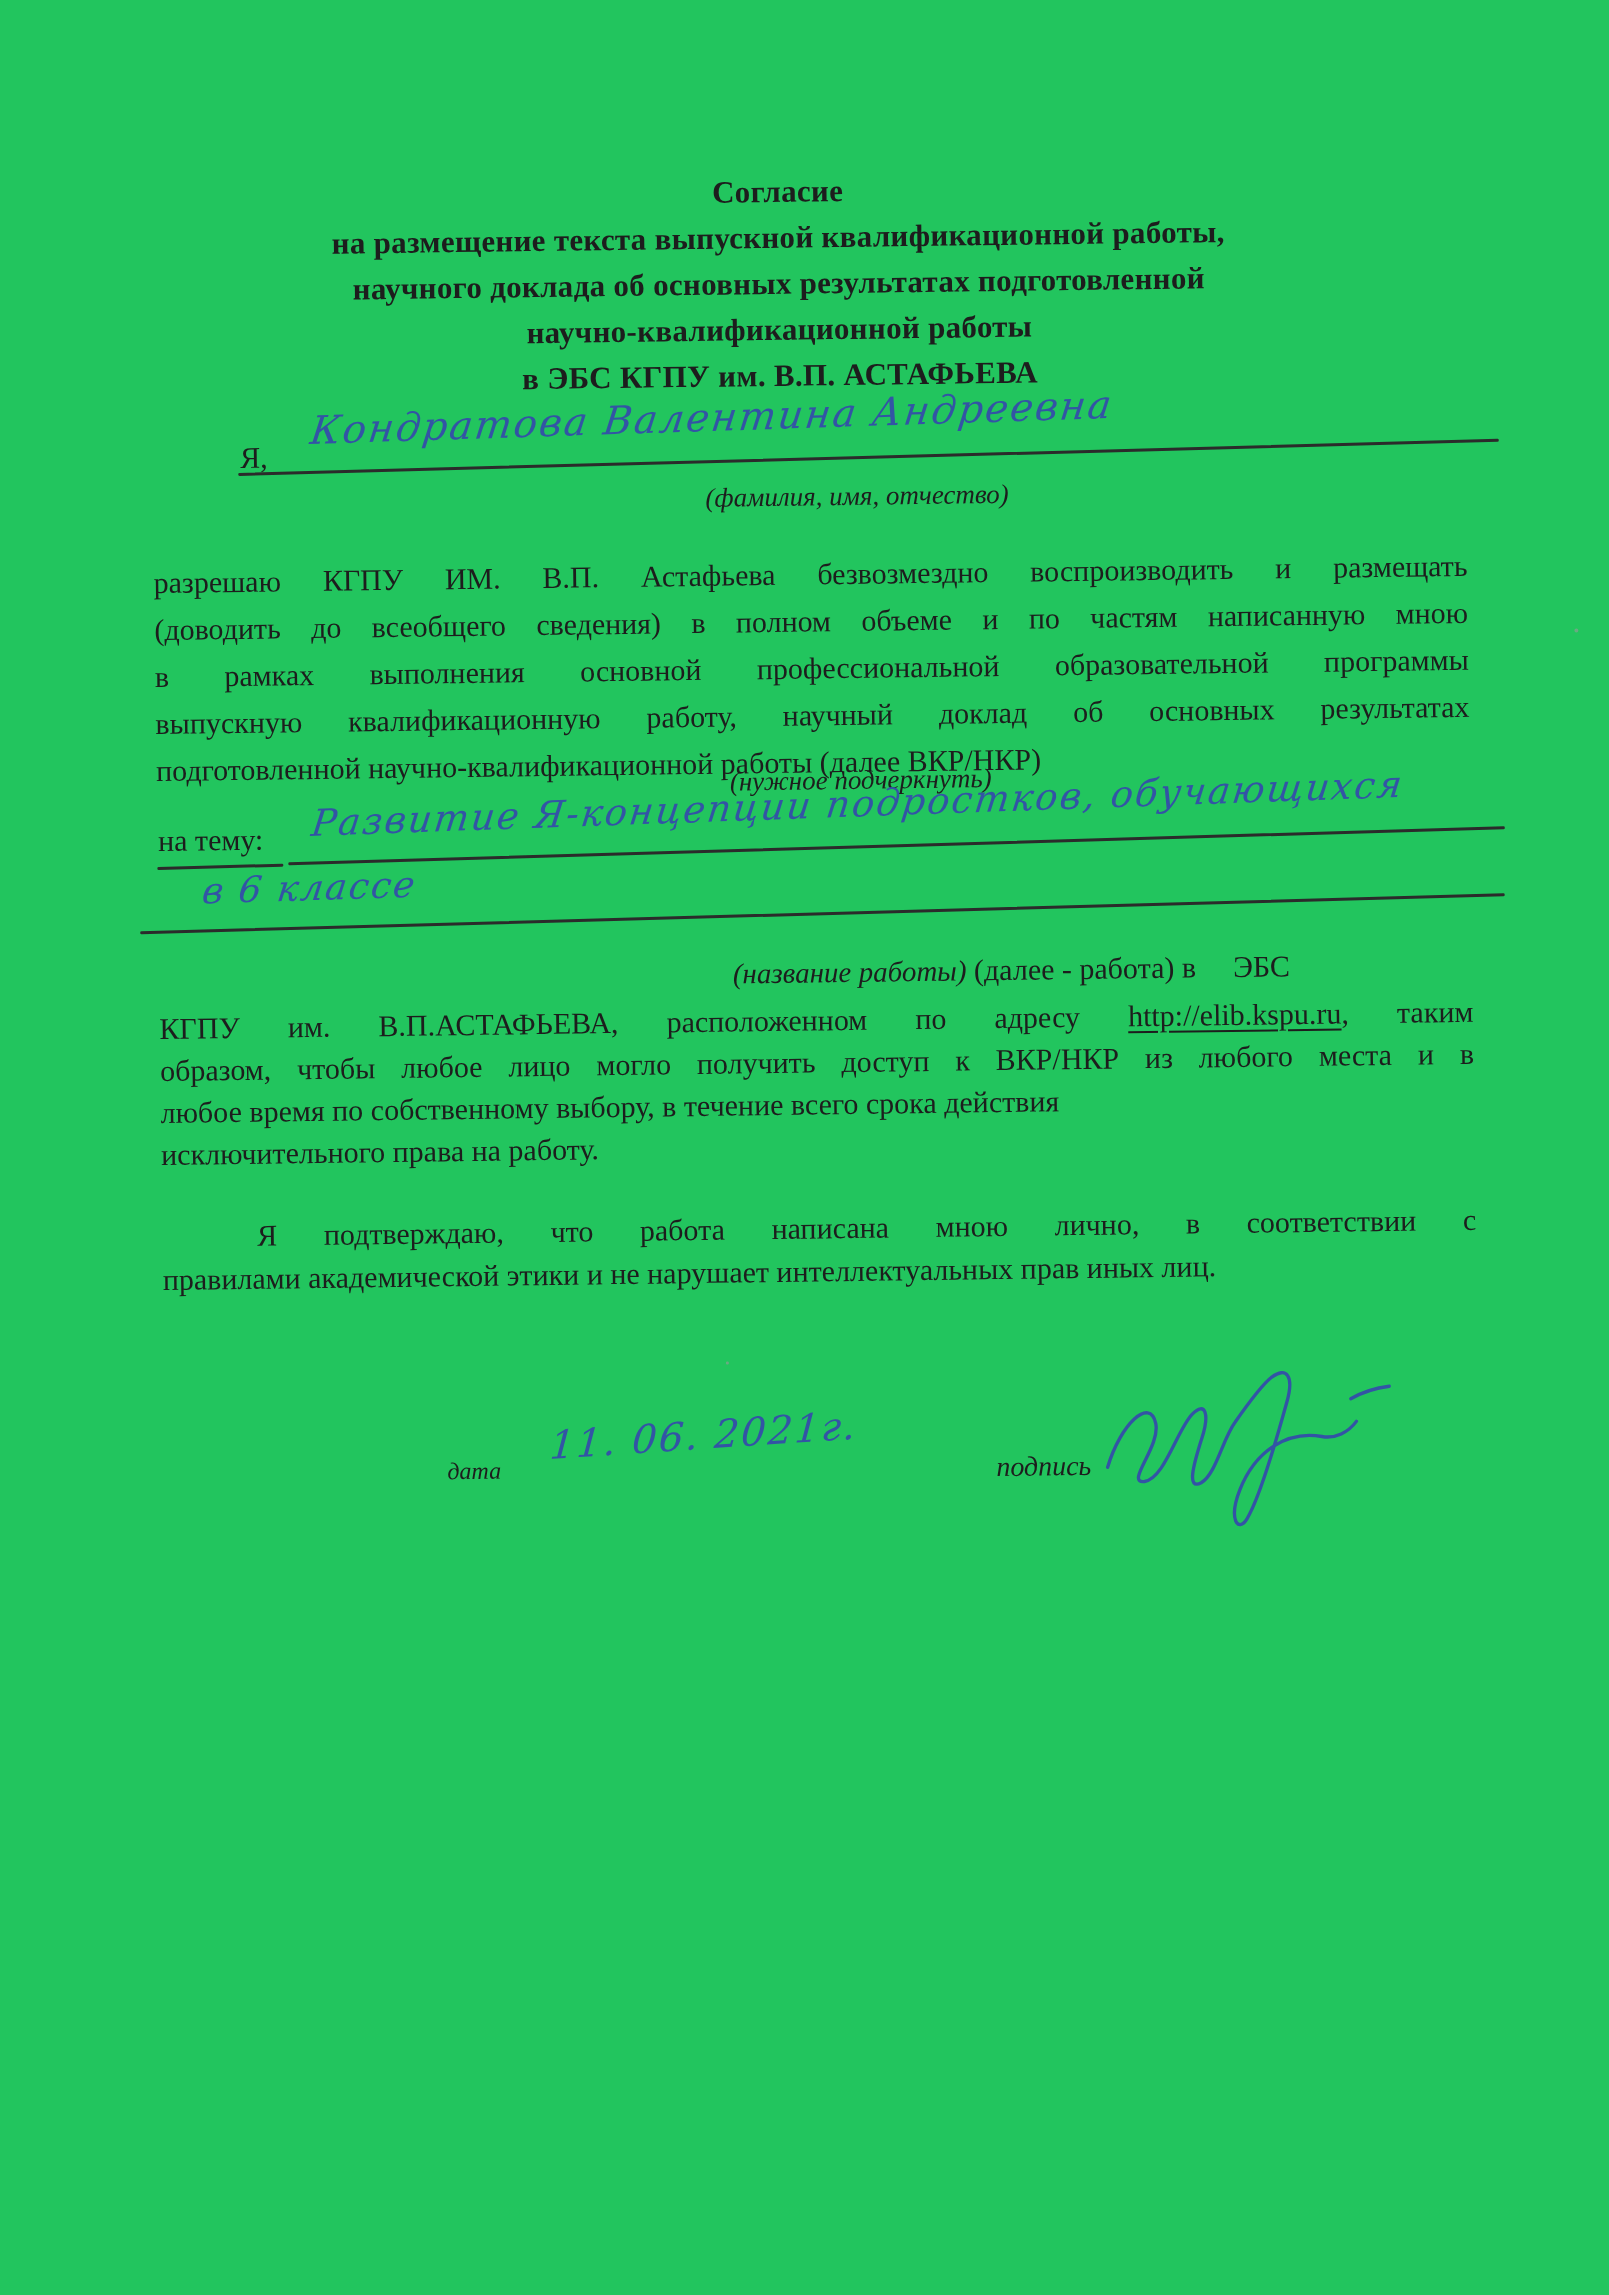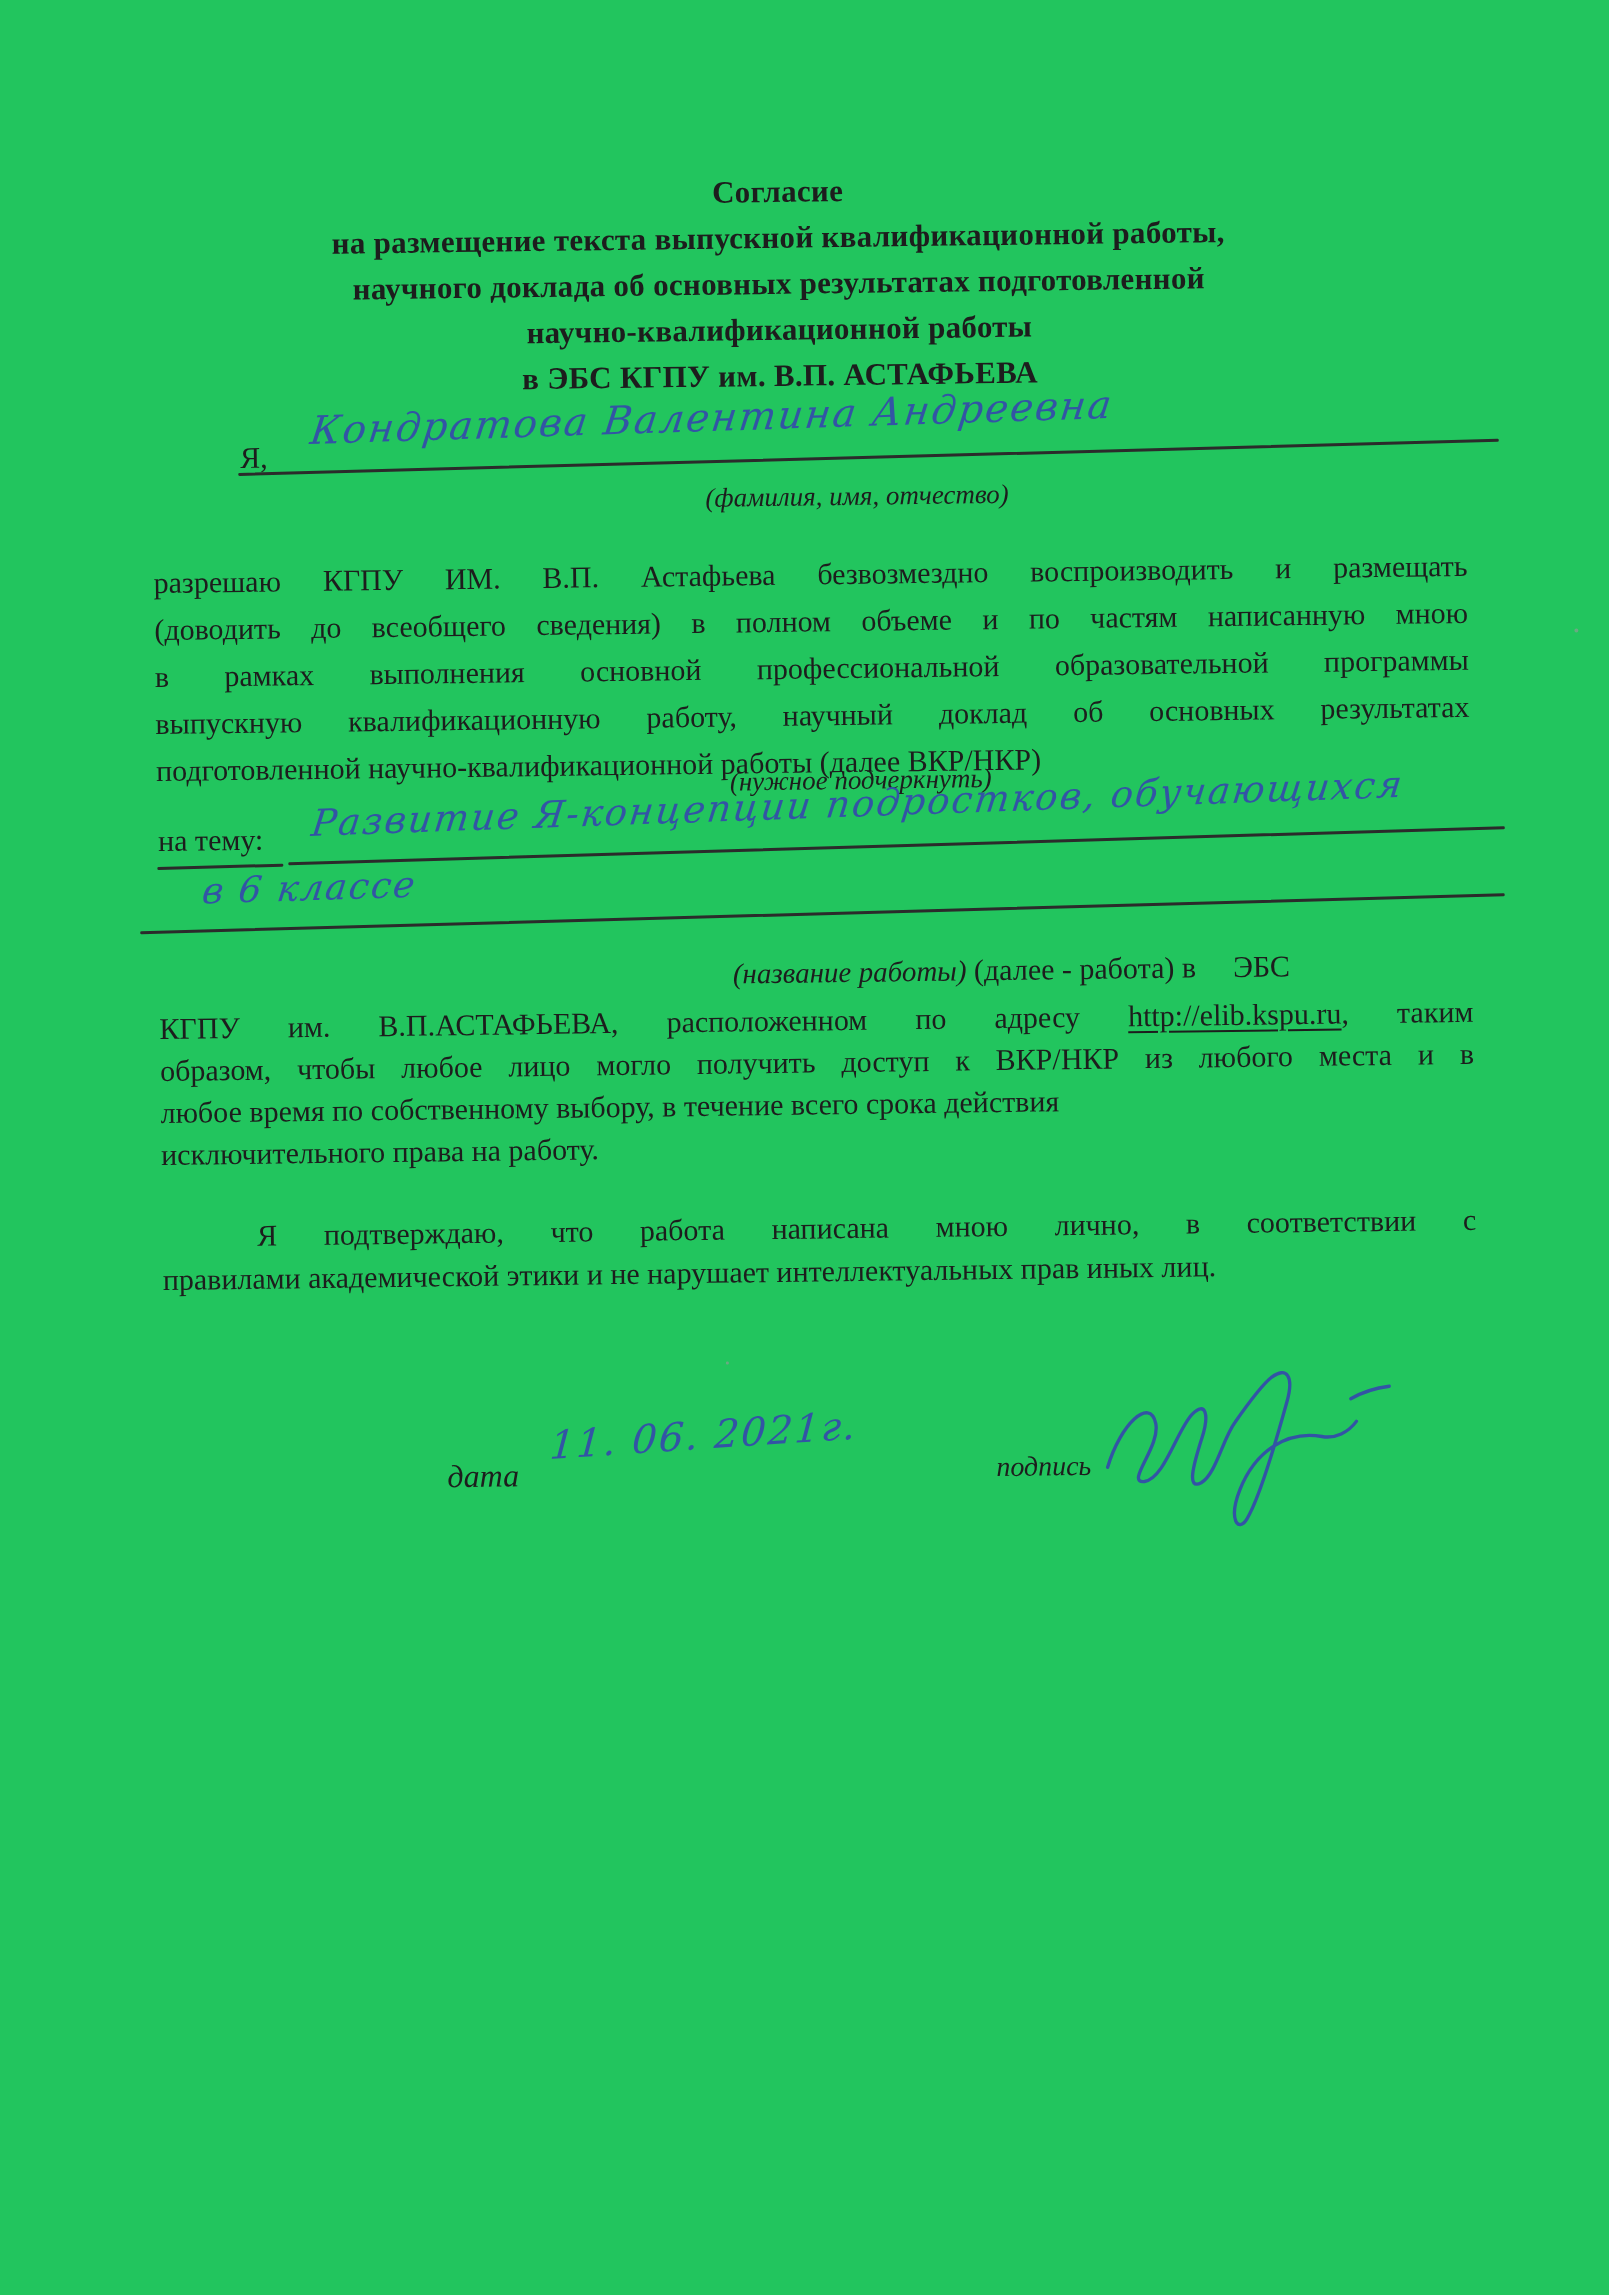--- a/index.html
+++ b/index.html
@@ -98,21 +98,21 @@
       <div class="jline">образом, чтобы любое лицо могло получить доступ к ВКР/НКР из любого места и в</div>
       <div>любое время по собственному выбору, в течение всего срока действия</div>
       <div>исключительного права на работу.</div>
     </div>
 
     <div class="para" style="left:146px;top:1217px;width:1314px;line-height:43px;">
       <div class="jline" style="text-indent:95px;">Я подтверждаю, что работа написана мною лично, в соответствии с</div>
       <div>правилами академической этики и не нарушает интеллектуальных прав иных лиц.</div>
     </div>
 
-    <span class="abs caption" style="left:428px;top:1464px;font-size:32px;">дата</span>
+    <span class="abs caption" style="left:428px;top:1464px;font-size:24px;">дата</span>
     <span class="hand" style="left:529px;top:1430px;font-size:39px;transform:rotate(-3deg) skewX(-8deg);">11. 06. 2021г.</span>
     <span class="abs caption" style="left:977px;top:1464px;font-size:28px;">подпись</span>
 
     <svg class="abs" style="left:1068px;top:1375px;" width="314" height="180" viewBox="0 0 470 270">
       <path class="sig" d="M30,160 C50,95 95,55 103,95 C110,130 55,185 85,182 C115,178 135,105 158,82
                            C178,62 184,82 172,118 C158,160 148,196 170,185 C192,173 203,120 222,95
                            C240,70 262,40 278,28 C300,12 312,26 300,66 C282,128 258,208 238,240
                            C224,262 210,240 228,196 C252,138 300,108 352,118 C372,122 392,112 404,96"></path>
       <path class="sig" d="M396,62 C414,52 436,46 454,44"></path>
     </svg>

